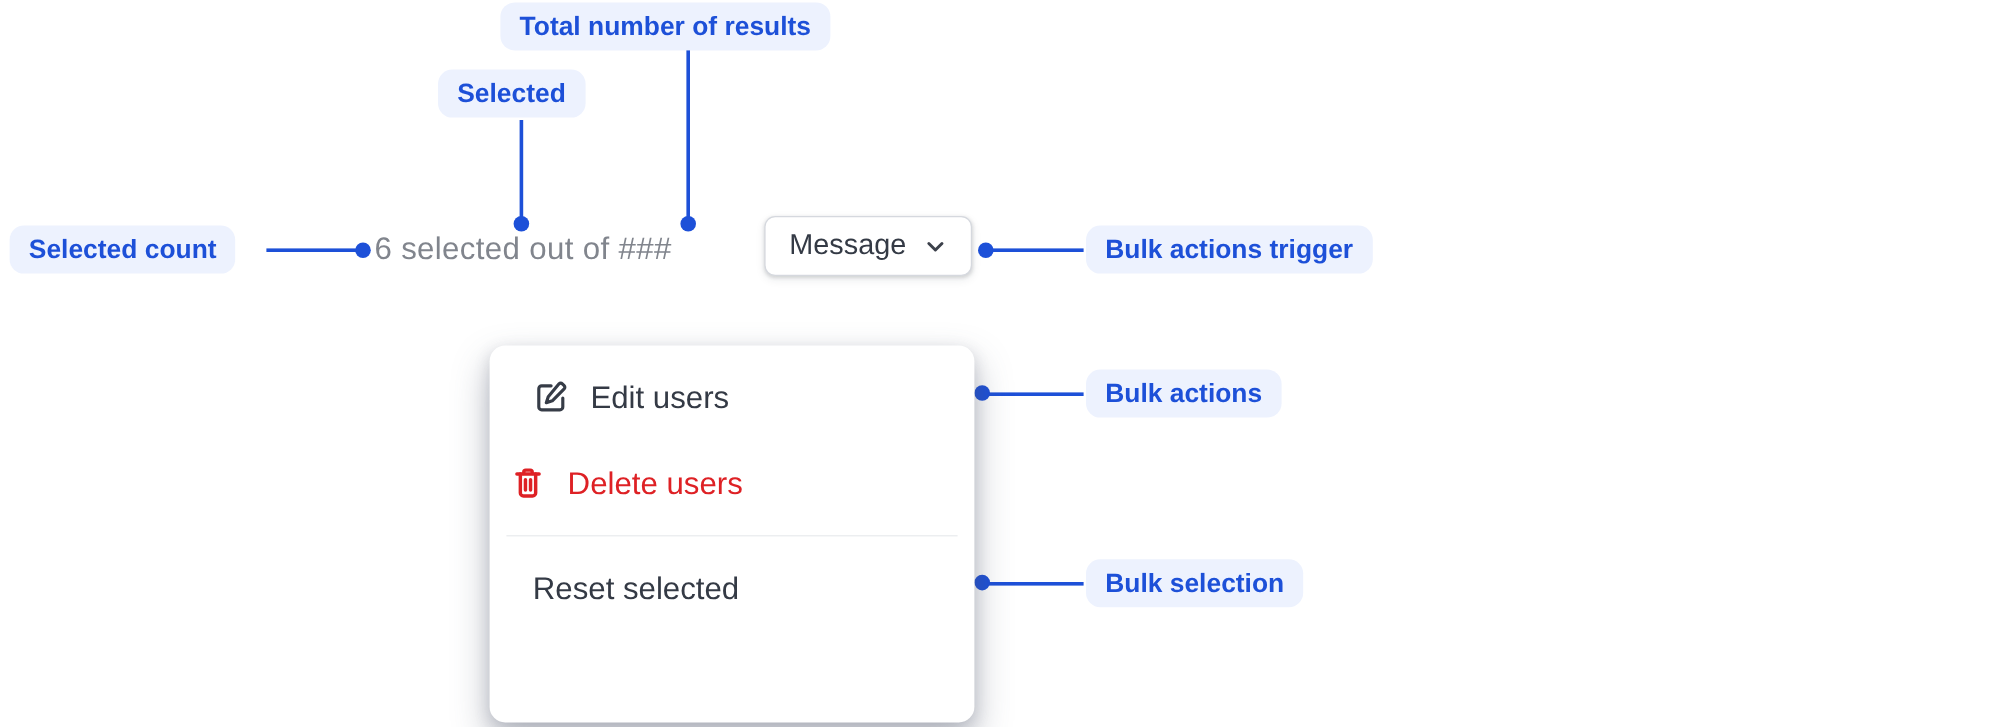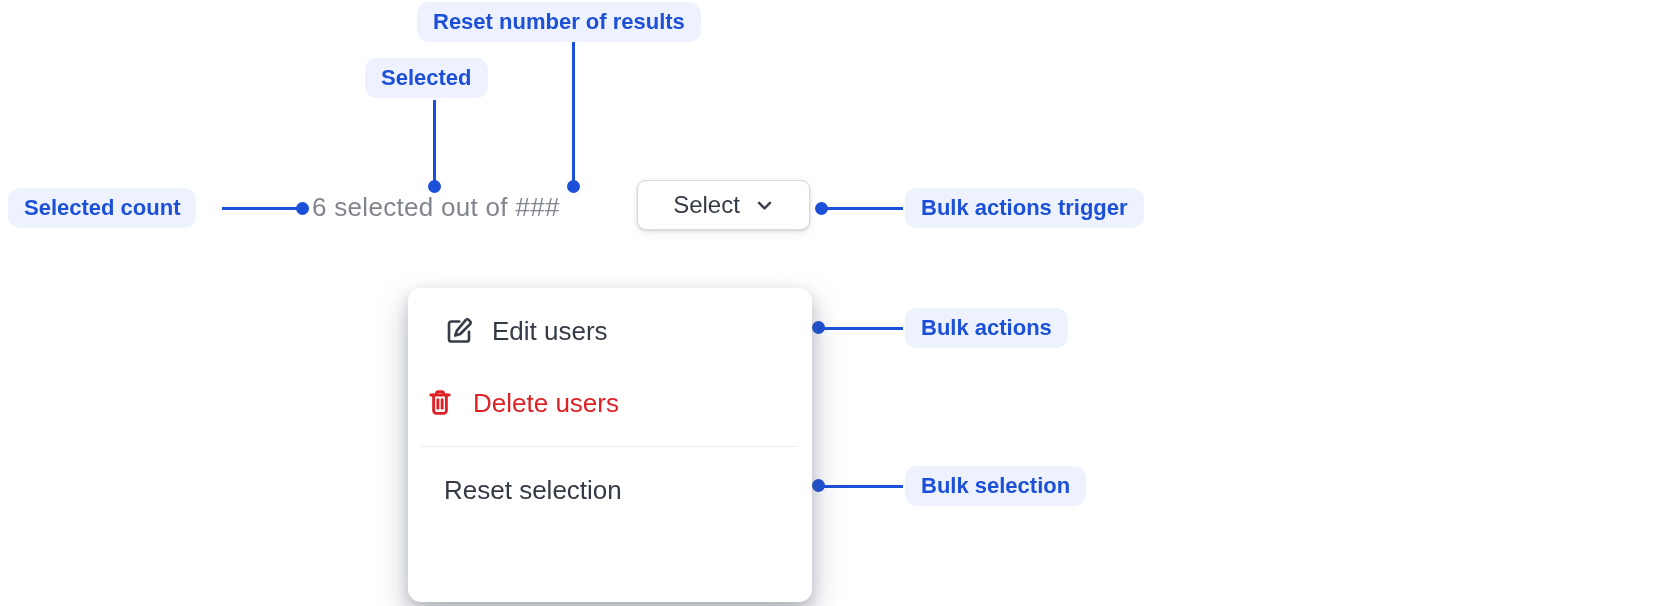--- a/index.html
+++ b/index.html
@@ -114,21 +114,21 @@
     height: 1px;
     background: var(--divider);
     margin: 7px 14px;
   }
 </style>
 </head>
 <body>
 
 <div class="canvas">
 
-  <div class="pill" style="left:417px; top:2px;">Reset number of results</div>
+  <div class="pill" style="left:417px; top:2px;">Total number of results</div>
   <div class="pill" style="left:365px; top:58px;">Selected</div>
   <div class="pill" style="left:8px; top:188px;padding-left:16px;">Selected count</div>
   <div class="pill" style="left:905px; top:188px;">Bulk actions trigger</div>
   <div class="pill" style="left:905px; top:308px;">Bulk actions</div>
   <div class="pill" style="left:905px; top:466px;">Bulk selection</div>
 
   <div class="line v" style="left:572px; top:42px;  height:144px;"></div>
   <div class="line v" style="left:433px; top:100px; height:86px;"></div>
   <div class="line h" style="left:222px; top:207px; width:80px;"></div>
   <div class="line h" style="left:821px; top:207px; width:82px;"></div>
@@ -138,21 +138,21 @@
   <div class="dot" style="left:567px; top:180px;"></div>
   <div class="dot" style="left:428px; top:180px;"></div>
   <div class="dot" style="left:296px; top:202px;"></div>
   <div class="dot" style="left:815px; top:202px;"></div>
   <div class="dot" style="left:812px; top:321px;"></div>
   <div class="dot" style="left:812px; top:479px;"></div>
 
   <div class="status-text">6 selected out of ###</div>
 
   <div class="trigger-btn">
-    <span class="btn-label">Select</span>
+    <span class="btn-label">Message</span>
     <span class="chev">
       <svg width="19" height="19" viewBox="0 0 16 16" fill="none" stroke="#3c414b" stroke-width="2.1" stroke-linecap="round" stroke-linejoin="round">
         <path d="M3.4 5.8 L8 10.4 L12.6 5.8"></path>
       </svg>
     </span>
   </div>
 
   <div class="menu">
 
     <div class="menu-item">
@@ -175,18 +175,18 @@
           <path d="M13.7 9.4 v6.8"></path>
         </svg>
       </span>
       <span>Delete users</span>
     </div>
 
     <div class="menu-divider"></div>
 
 
     <div class="menu-item">
-      <span>Reset selection</span>
+      <span>Reset selected</span>
     </div>
 
   </div>
 
 </div>
 
 </body></html>

